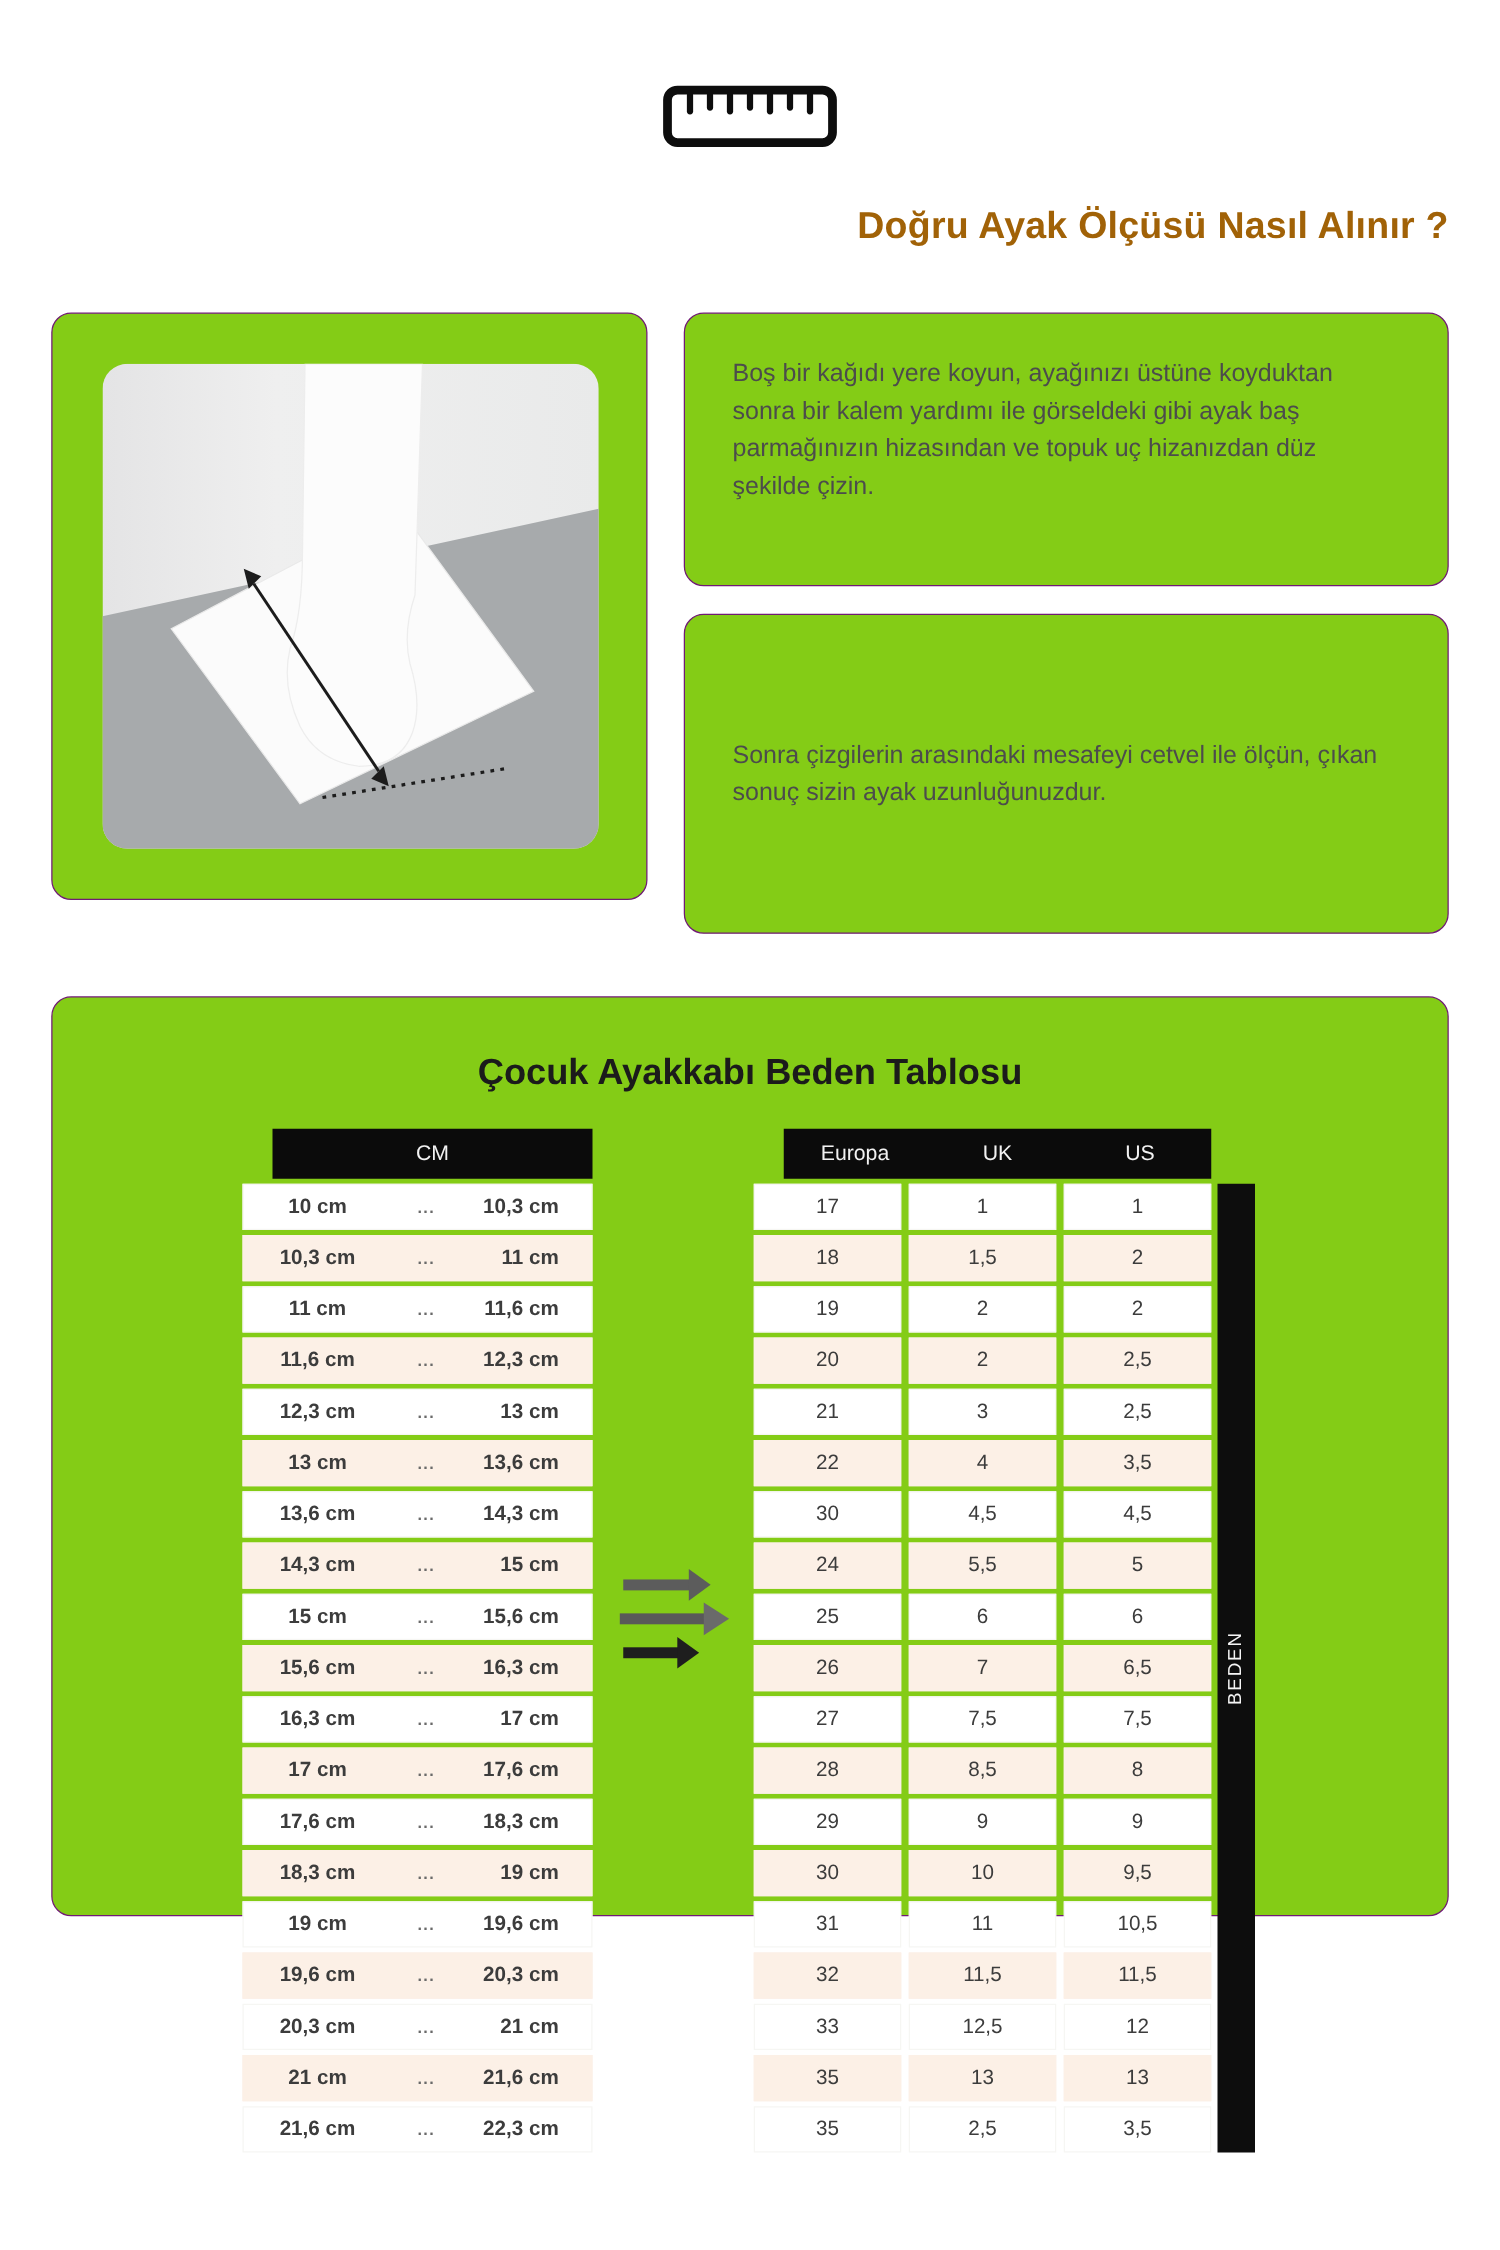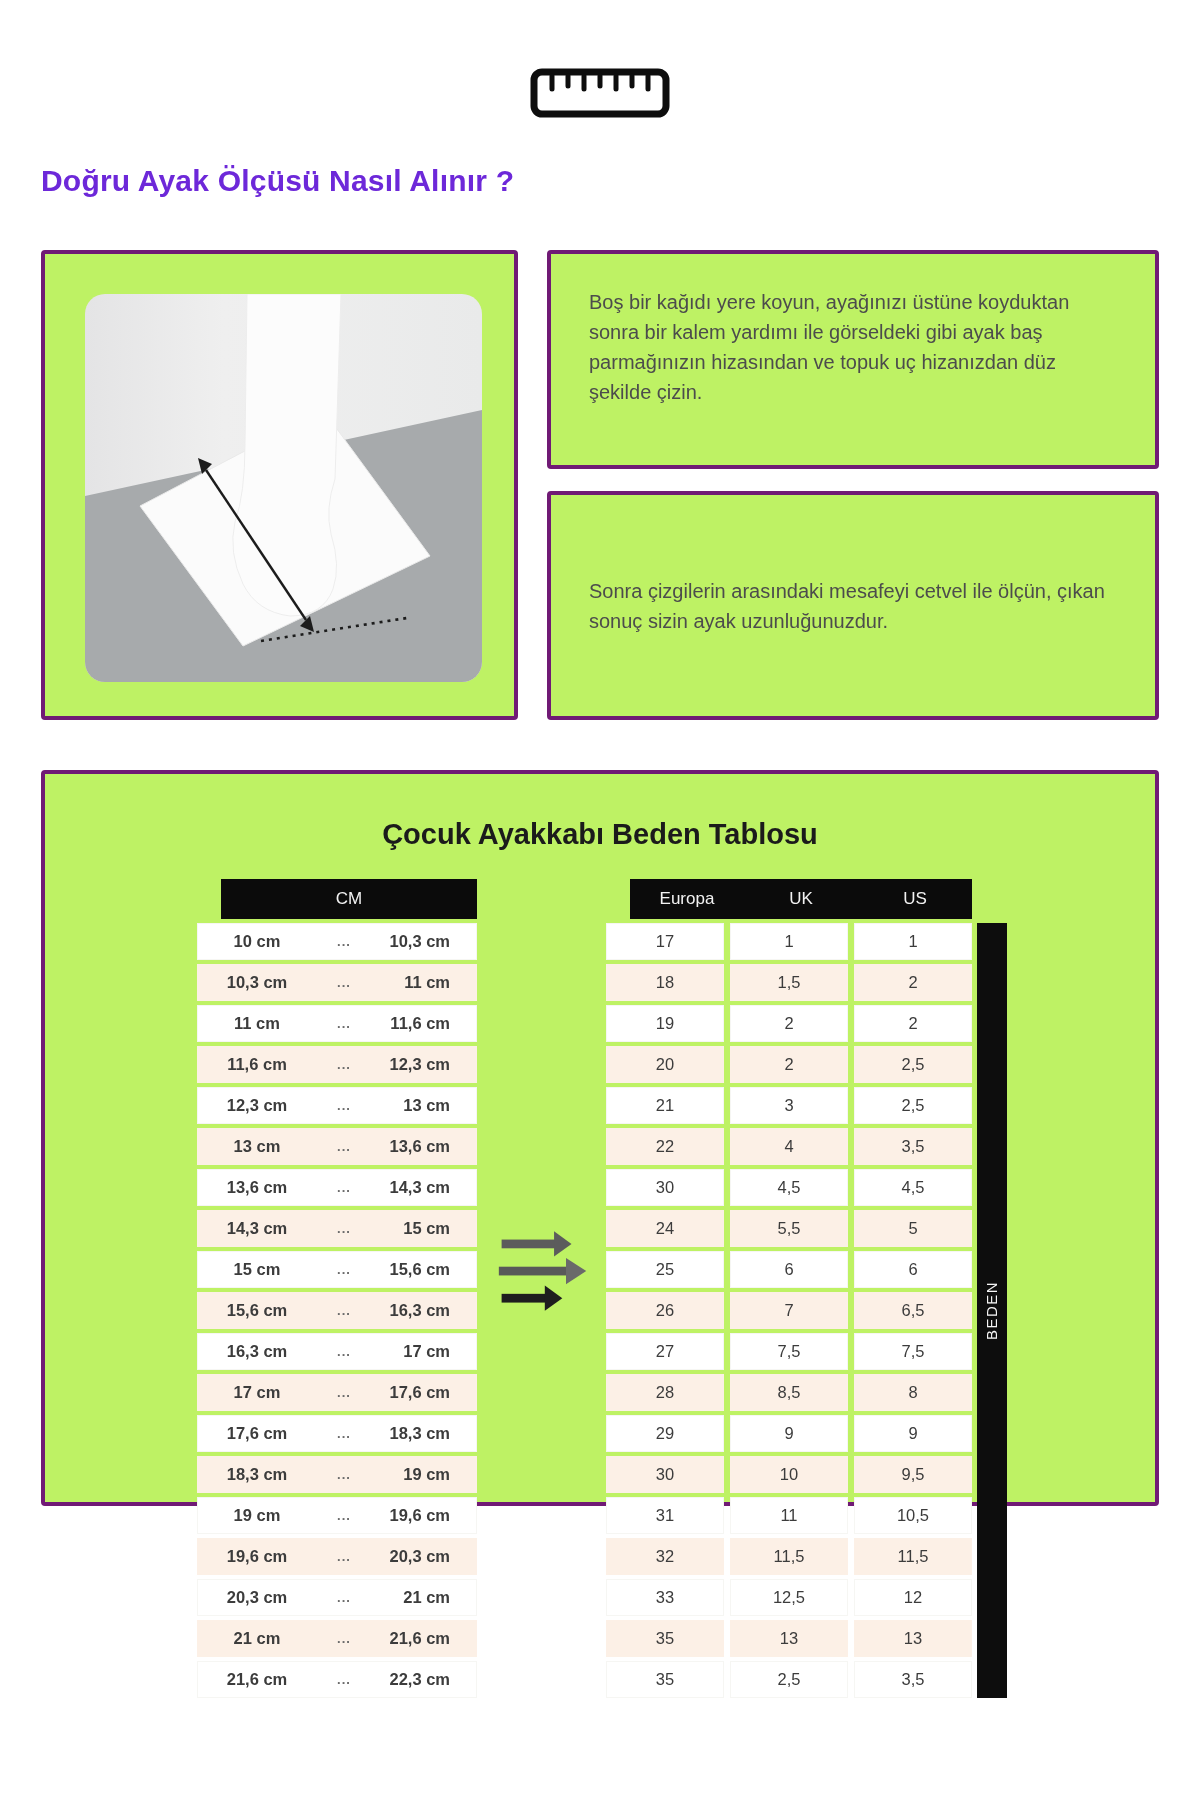--- a/index.html
+++ b/index.html
@@ -2,32 +2,32 @@
 <html><head>
 <meta charset="utf-8">
 <style>
   * { margin:0; padding:0; box-sizing:border-box; }
   html,body { width:1200px; height:1800px; background:#ffffff;
     font-family:"Liberation Sans", sans-serif; overflow:hidden; }
   .page { width:1118px; margin:0 auto; padding-top:68px; }
 
   .ruler-wrap { display:flex; justify-content:center; }
 
-  .page-title { text-align:left; font-size:30px; font-weight:700;
-    color:#6d28d9; margin-top:46px; letter-spacing:.2px; }
+  .page-title { text-align:right; font-size:30px; font-weight:700;
+    color:#a16207; margin-top:46px; letter-spacing:.2px; }
 
   .cards-row { display:flex; gap:29px; margin-top:52px; }
-  .card { background:#bef264; border:4px solid #701a75; border-radius:4px; }
+  .card { background:#84cc16; border:1px solid #701a75; border-radius:16px; }
 
   .photo-card { width:477px; height:470px; padding:40px 40px; flex:none; }
   .photo-svg { display:block; width:397px; height:388px; border-radius:20px; }
 
   .text-col { display:flex; flex-direction:column; gap:22px; flex:1; }
   .text-card { height:219px; padding:33px 38px; }
-  .text-card.second { height:229px; display:flex; align-items:center; }
+  .text-card.second { height:256px; display:flex; align-items:center; }
   .instruction { font-size:20px; line-height:30px; color:#4c4c4c; }
 
   .table-card { margin-top:50px; height:736px; padding-top:44px; }
   .table-title { text-align:center; font-size:29px; font-weight:700; color:#1b1b1b; }
 
   .tables-row { display:flex; margin-top:28px; padding-left:152px; align-items:flex-start; }
 
   .cm-table { width:280px; flex:none; }
   .hdr { height:40px; background:#0b0b0b; color:#f2f2f2; font-size:17px;margin-left:24px; }
   .cm-header { display:flex; align-items:center; justify-content:center; }

